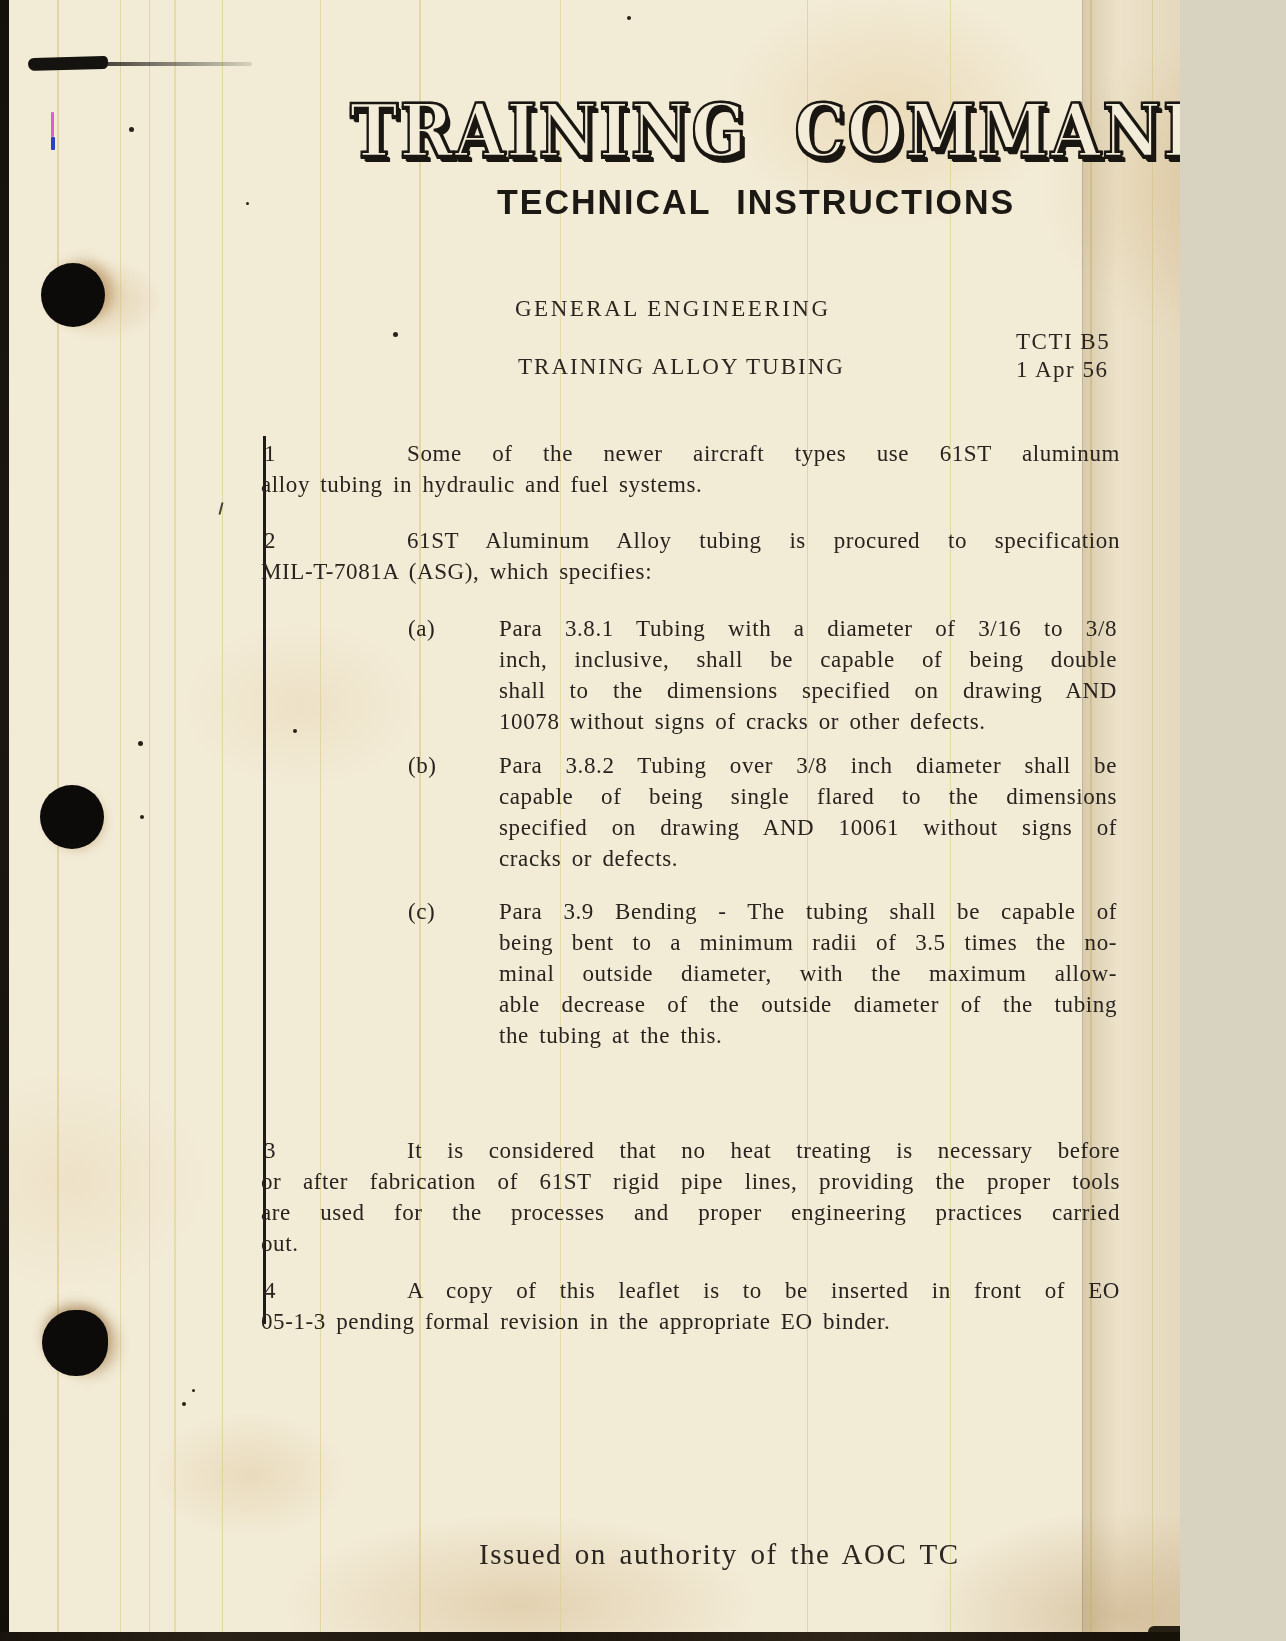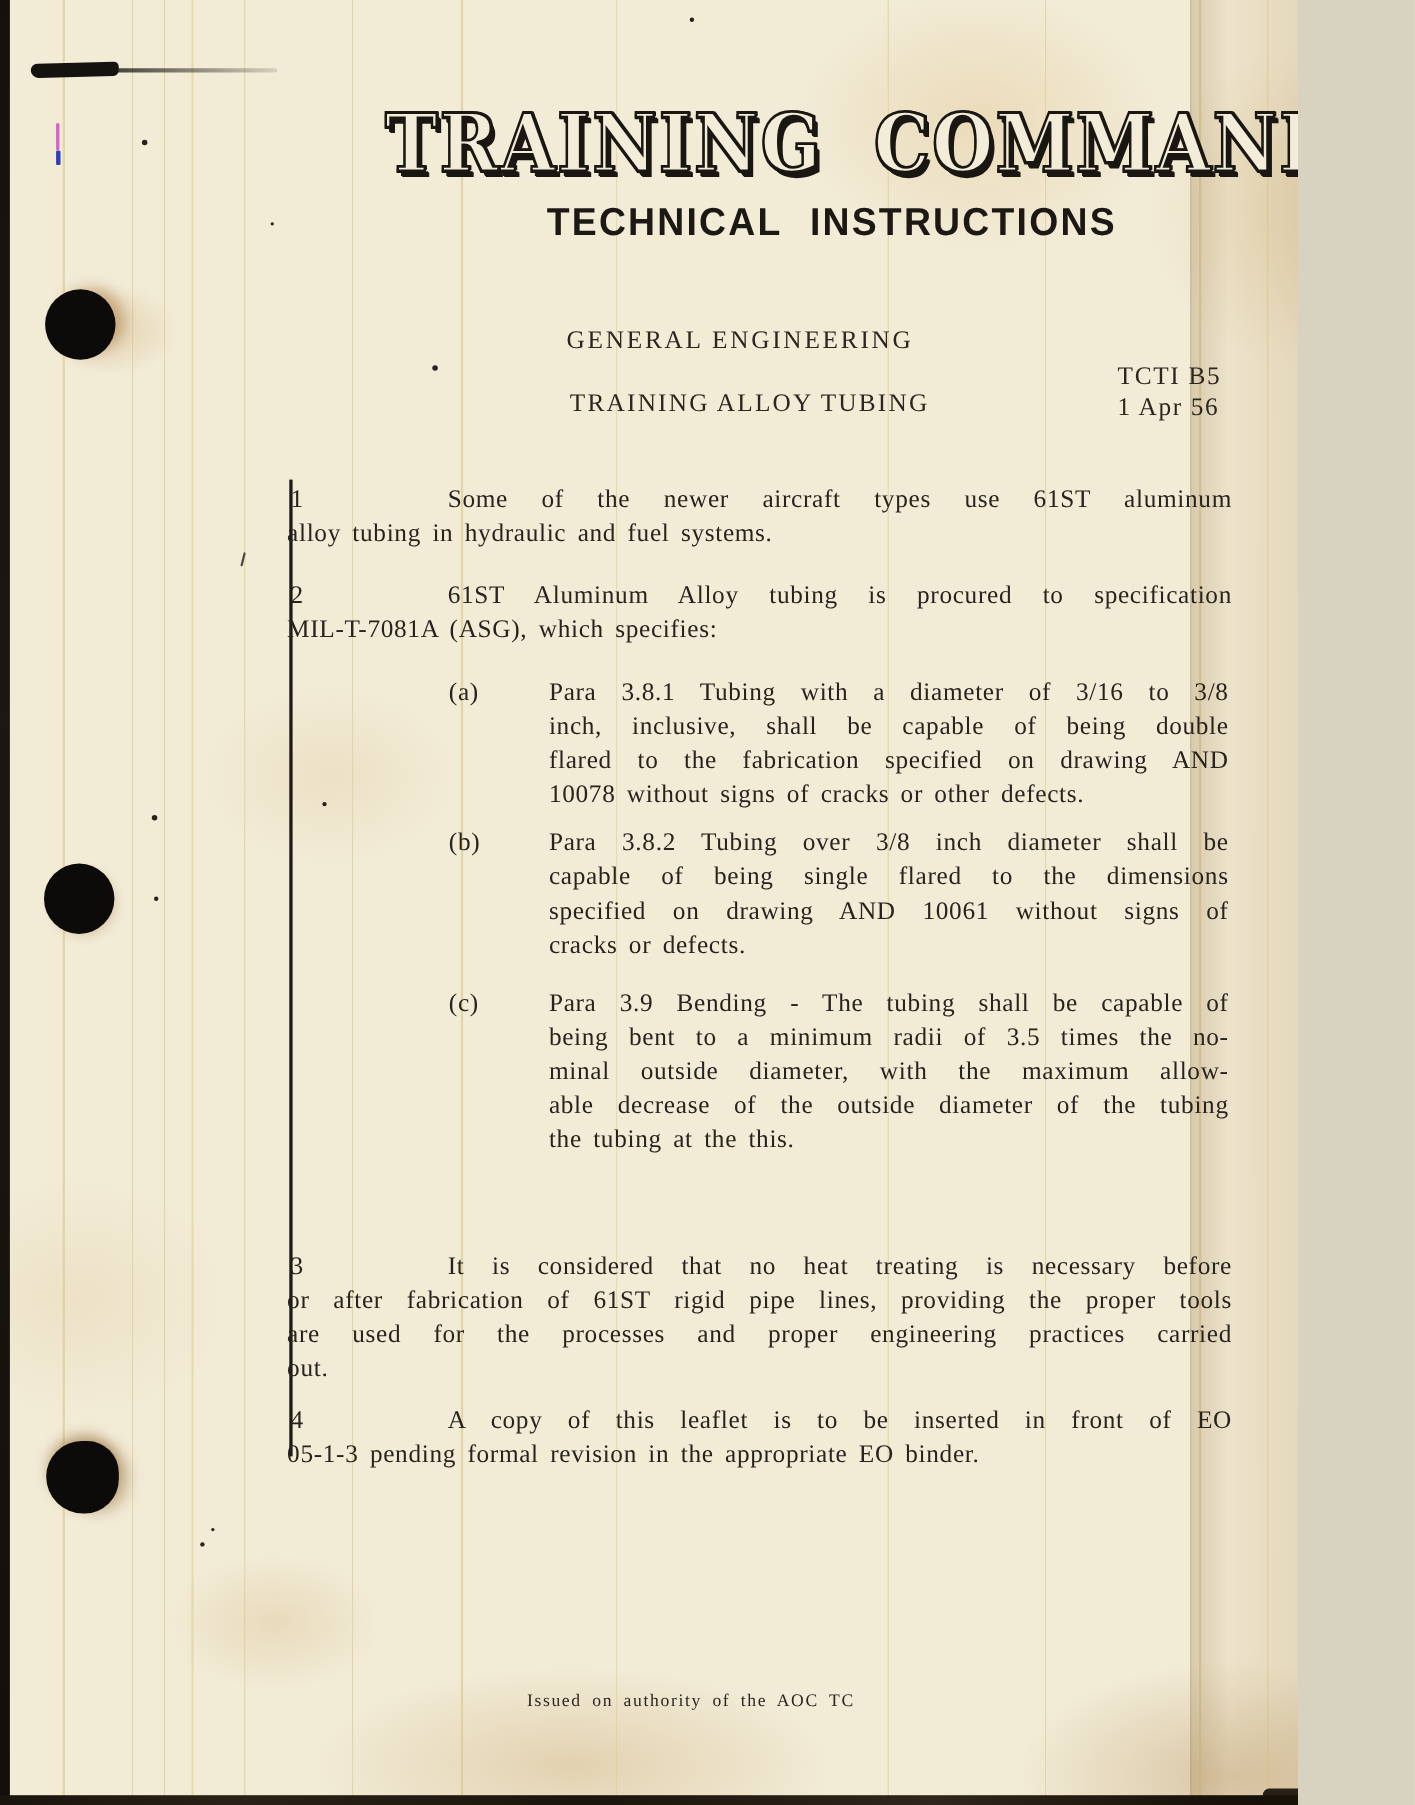--- a/index.html
+++ b/index.html
@@ -82,21 +82,21 @@
   .vrule{position:absolute;left:263px;top:436px;width:2.5px;height:888px;background:#1d1b18;}
 
   .para{position:absolute;left:261px;width:859px;font-size:23px;line-height:31px;letter-spacing:0.6px;word-spacing:4px;}
   .pnum{position:absolute;left:3px;top:0;line-height:31px;}
   .line{display:block;}
   .j{text-align:justify;text-align-last:justify;}
   .ind{padding-left:146px;}
   .sub{position:absolute;left:499px;width:618px;font-size:23px;line-height:31px;letter-spacing:0.6px;word-spacing:4px;}
   .slabel{position:absolute;left:-91px;top:0;line-height:31px;}
 
-  .footer{position:absolute;left:479px;top:1538px;font-size:16px;letter-spacing:1.5px;word-spacing:4px;white-space:nowrap;color:#2b2620;}
+  .footer{position:absolute;left:479px;top:1538px;font-size:29px;letter-spacing:1.5px;word-spacing:4px;white-space:nowrap;color:#2b2620;}
 </style>
 </head>
 <body>
 
 <div class="page">
 
   <div class="streaks"></div>
   <div class="fold"></div>
   <div class="edge-left"></div>
   <div class="edge-bottom"></div>
@@ -141,21 +141,21 @@
   <div class="para" style="top:525px">
     <span class="pnum">2</span>
     <div class="line j ind">61ST Aluminum Alloy tubing is procured to specification</div>
     <div class="line">MIL-T-7081A (ASG), which specifies:</div>
   </div>
 
   <div class="sub" style="top:613px">
     <span class="slabel">(a)</span>
     <div class="line j">Para 3.8.1 Tubing with a diameter of 3/16 to 3/8</div>
     <div class="line j">inch, inclusive, shall be capable of being double</div>
-    <div class="line j">flared to the fabrication specified on drawing AND</div>
+    <div class="line j">shall to the dimensions specified on drawing AND</div>
     <div class="line">10078 without signs of cracks or other defects.</div>
   </div>
 
   <div class="sub" style="top:750px">
     <span class="slabel">(b)</span>
     <div class="line j">Para 3.8.2 Tubing over 3/8 inch diameter shall be</div>
     <div class="line j">capable of being single flared to the dimensions</div>
     <div class="line j">specified on drawing AND 10061 without signs of</div>
     <div class="line">cracks or defects.</div>
   </div>

